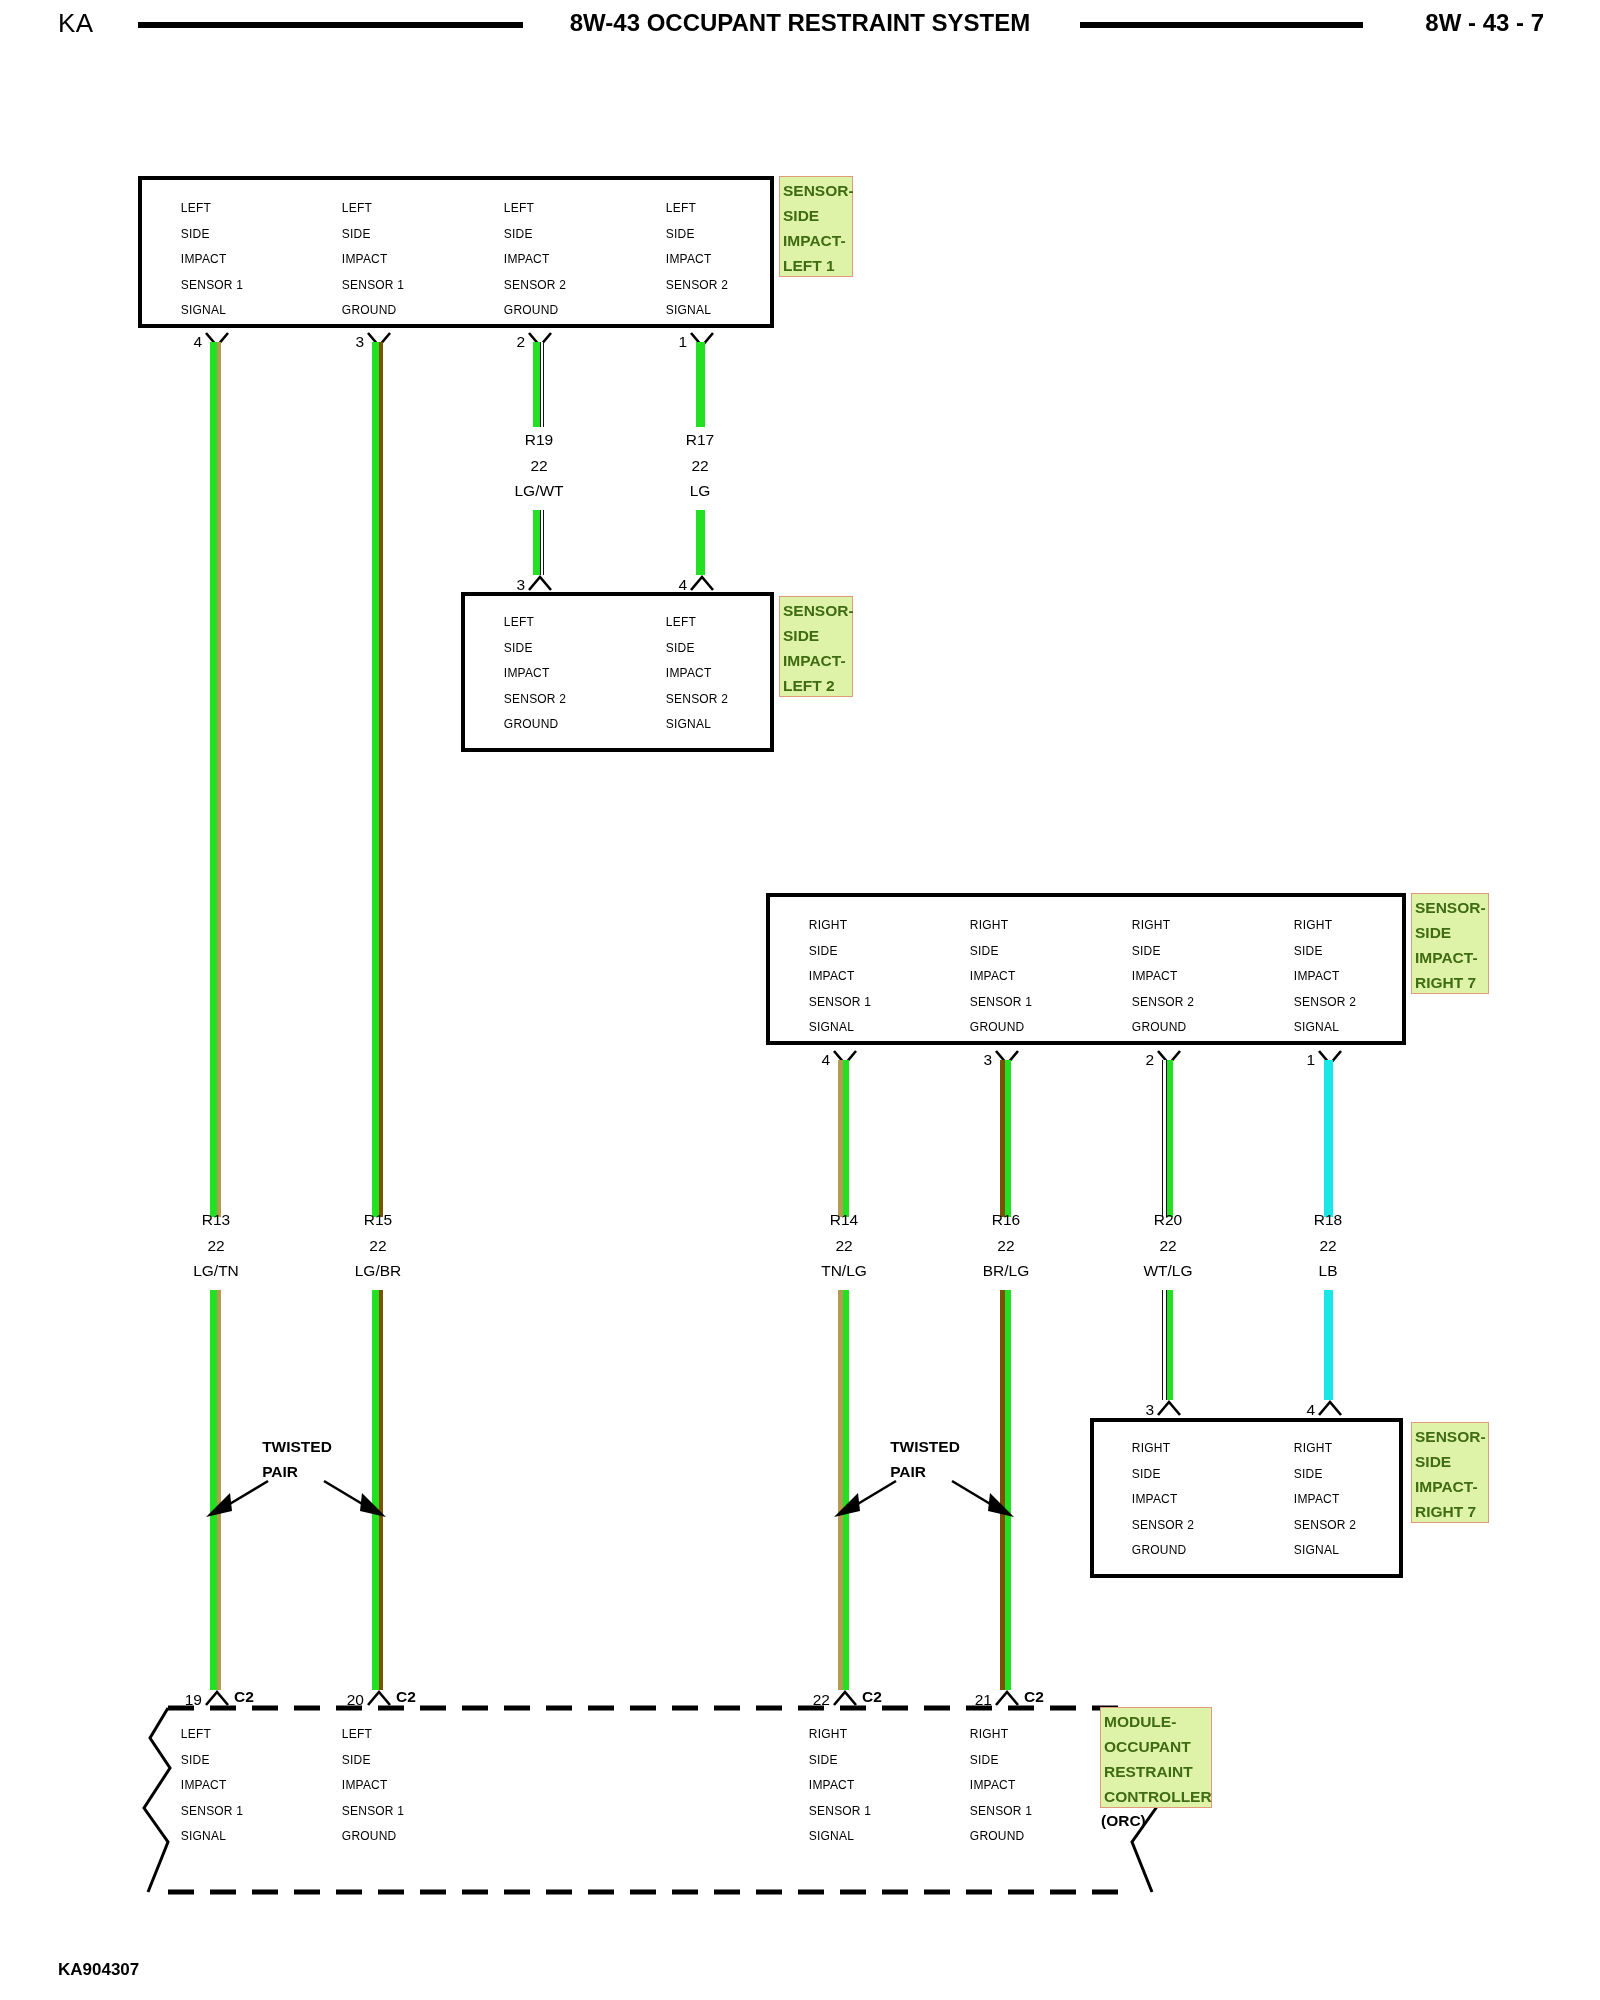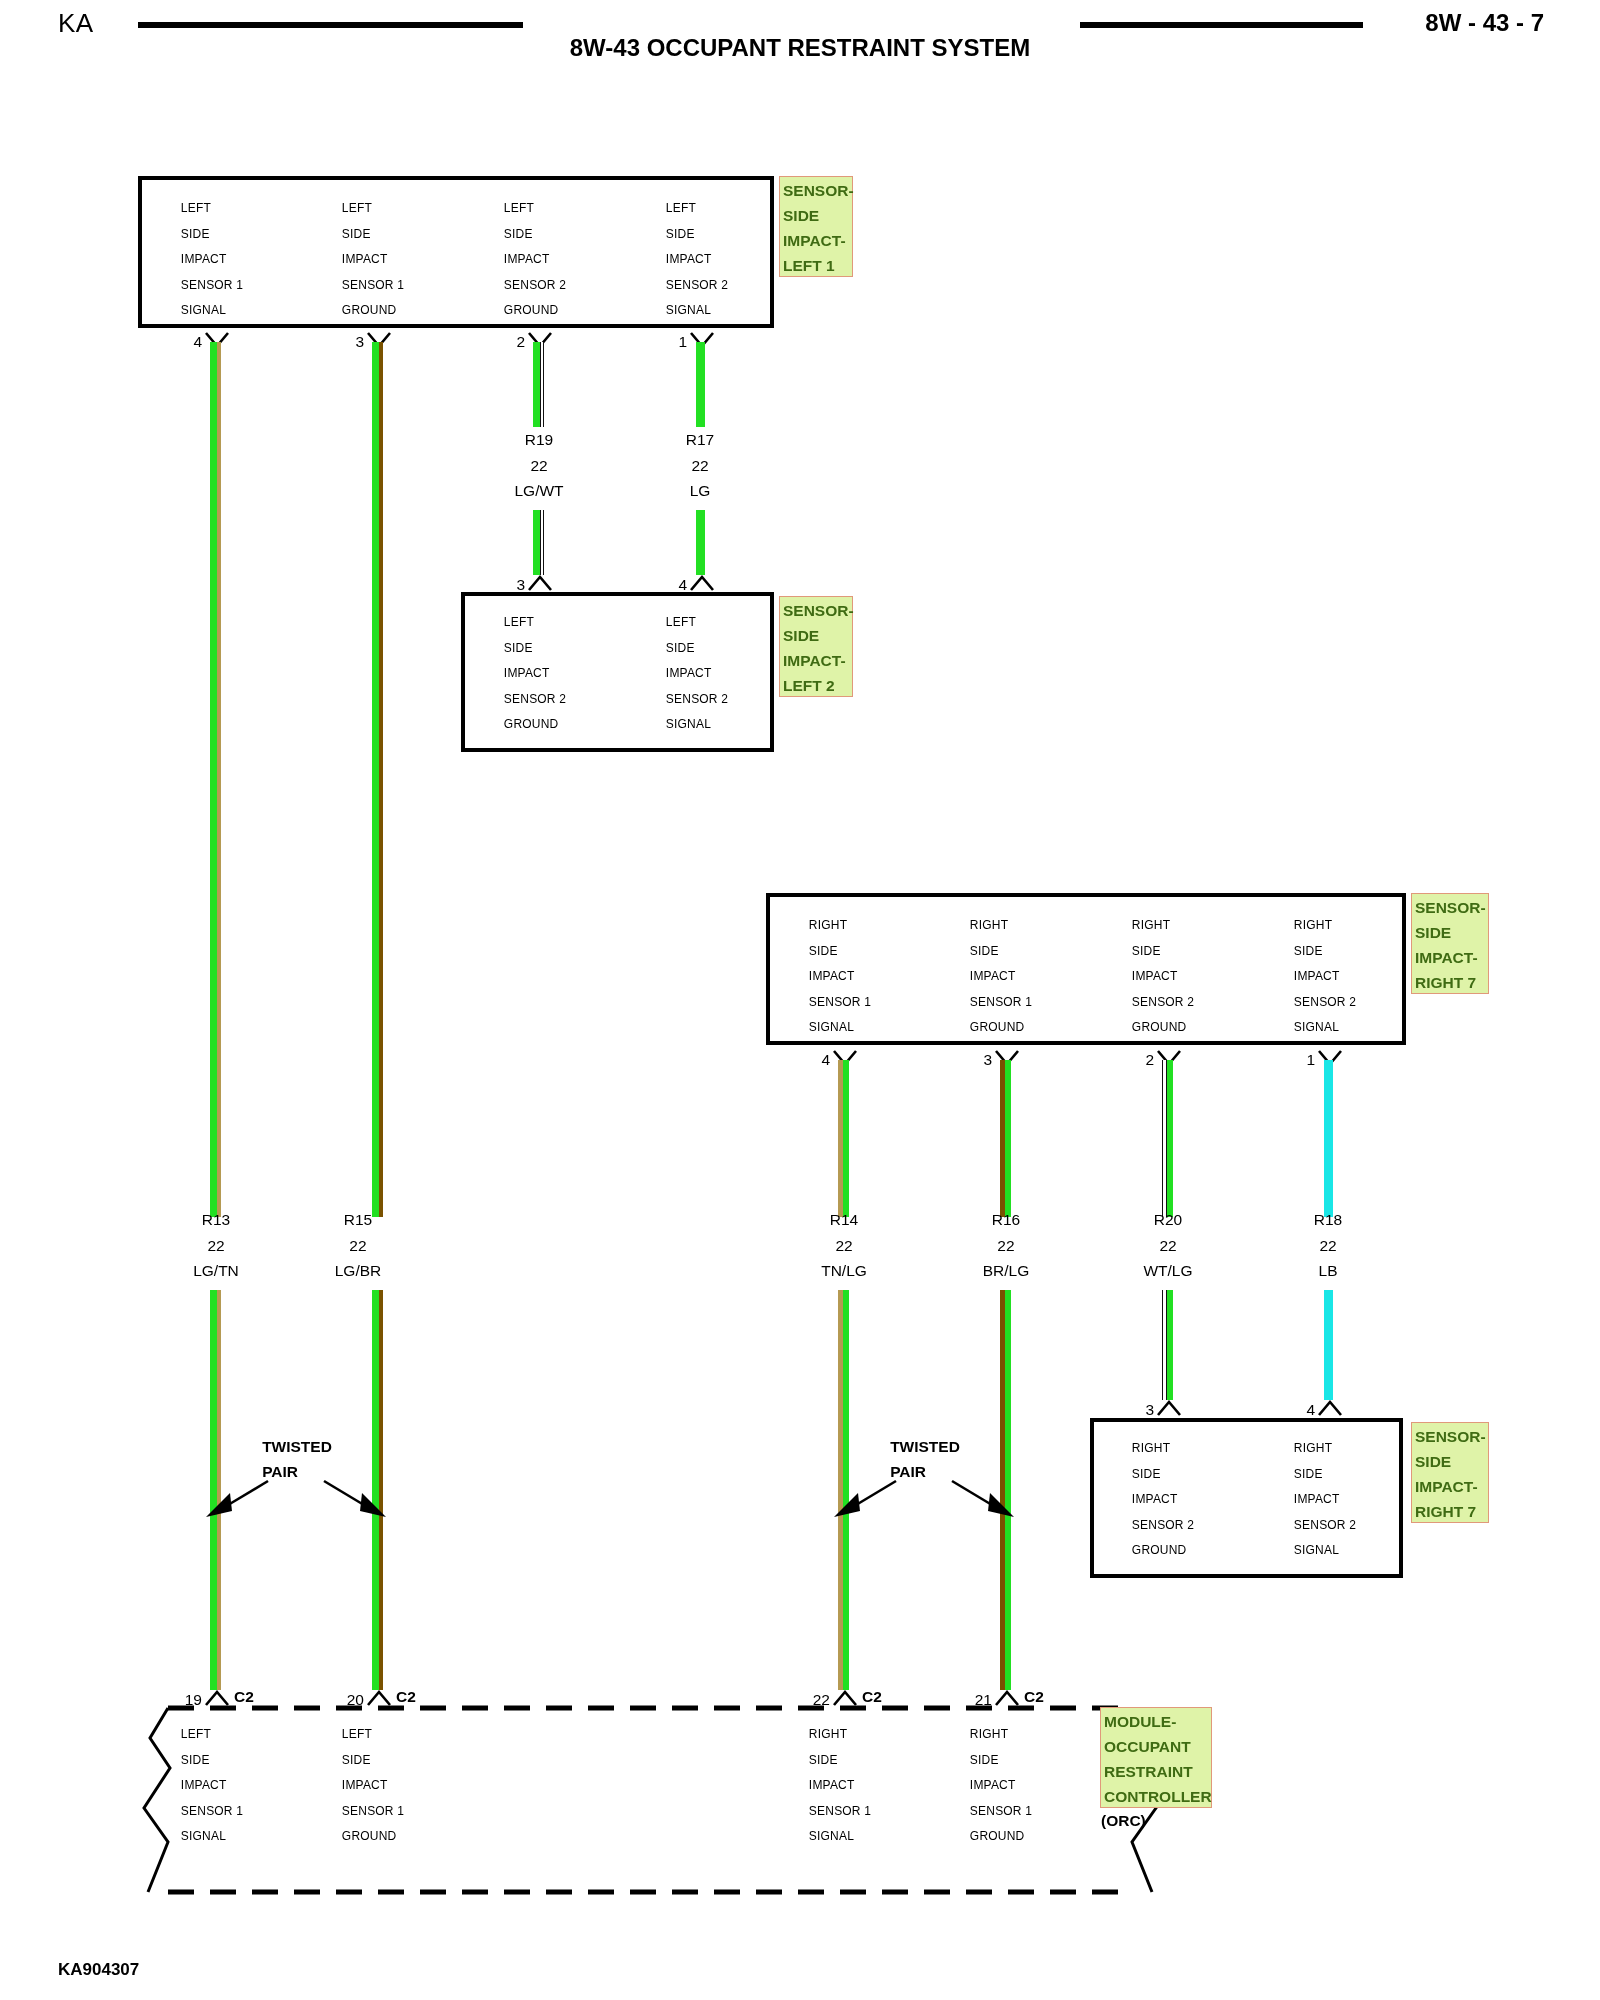--- a/index.html
+++ b/index.html
@@ -9,21 +9,21 @@
     background:#ffffff;
     font-family:"Liberation Sans", sans-serif;
     color:#000;
     position:relative;
     overflow:hidden;
   }
   
   #header{position:absolute;left:0;top:0;width:1600px;height:48px;}
   #hdr-ka{position:absolute;left:58px;top:8px;font-size:26px;font-weight:normal;letter-spacing:.5px;}
   #hdr-rule-left{position:absolute;left:138px;top:22px;width:385px;height:6px;background:#000;}
-  #hdr-title{position:absolute;left:0;top:9px;width:1600px;text-align:center;font-size:24px;font-weight:bold;margin-top:25px;}
+  #hdr-title{position:absolute;left:0;top:9px;width:1600px;text-align:center;font-size:24px;font-weight:bold;}
   #hdr-rule-right{position:absolute;left:1080px;top:22px;width:283px;height:6px;background:#000;}
   #hdr-page{position:absolute;right:56px;top:9px;font-size:24px;font-weight:bold;}
 
   
   #ftr-left{position:absolute;left:58px;top:1960px;font-size:17px;font-weight:bold;}
   #ftr-right{position:absolute;right:56px;top:1960px;font-size:17px;font-weight:bold;margin-top:41px;}
 
   
   #canvas{position:absolute;left:0;top:0;width:1600px;height:2000px;}
 
@@ -200,21 +200,21 @@
   </div>
   <div class="wire" style="left:210px;top:1290px;width:11px;height:400px;">
     <i style="left:0px;width:7px;background:#22e022;"></i>
     <i style="left:7px;width:4px;background:#b59a52;"></i>
   </div>
 
   <div class="wire" style="left:372px;top:342px;width:11px;height:875px;">
     <i style="left:0px;width:7px;background:#22e022;"></i>
     <i style="left:7px;width:4px;background:#7a5200;"></i>
   </div>
-  <div class="wire-id" style="left:358px;top:1207px;">
+  <div class="wire-id" style="left:378px;top:1207px;">
     <div>R15</div>
     <div>22</div>
     <div>LG/BR</div>
   </div>
   <div class="wire" style="left:372px;top:1290px;width:11px;height:400px;">
     <i style="left:0px;width:7px;background:#22e022;"></i>
     <i style="left:7px;width:4px;background:#7a5200;"></i>
   </div>
 
   <div class="wire" style="left:533px;top:342px;width:11px;height:85px;">

